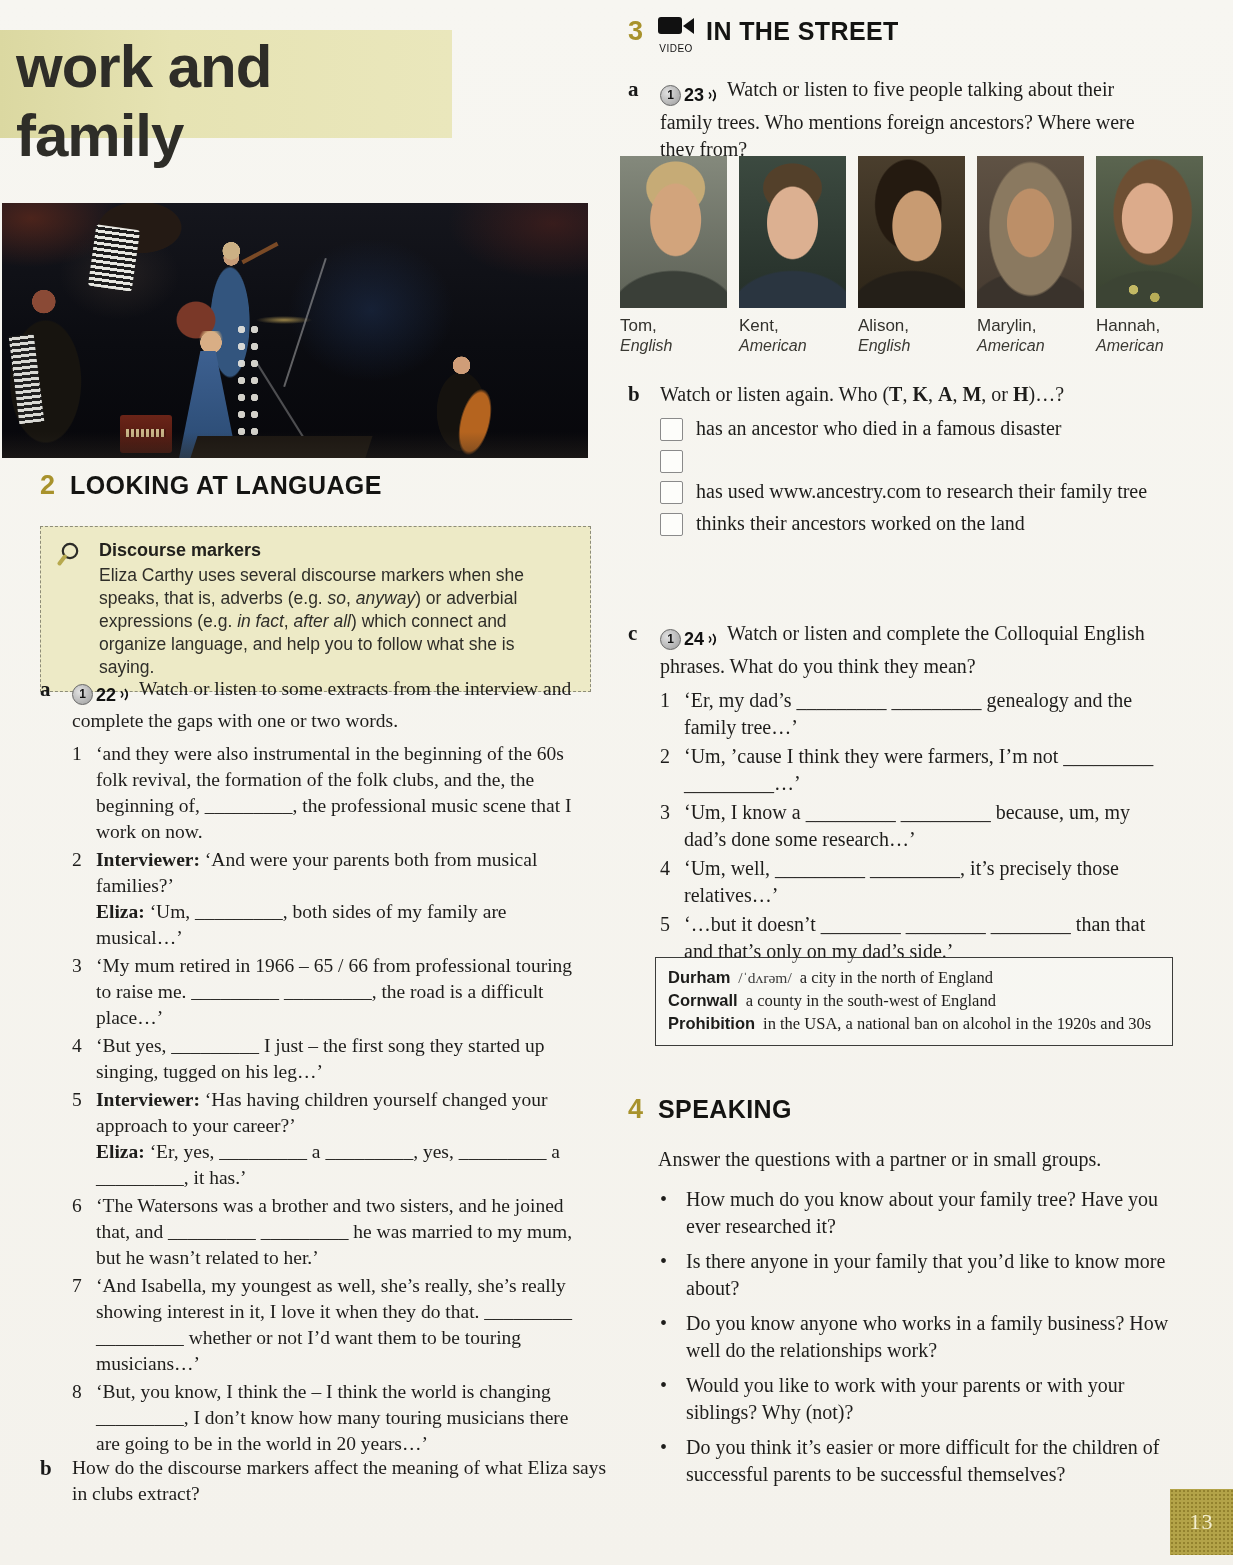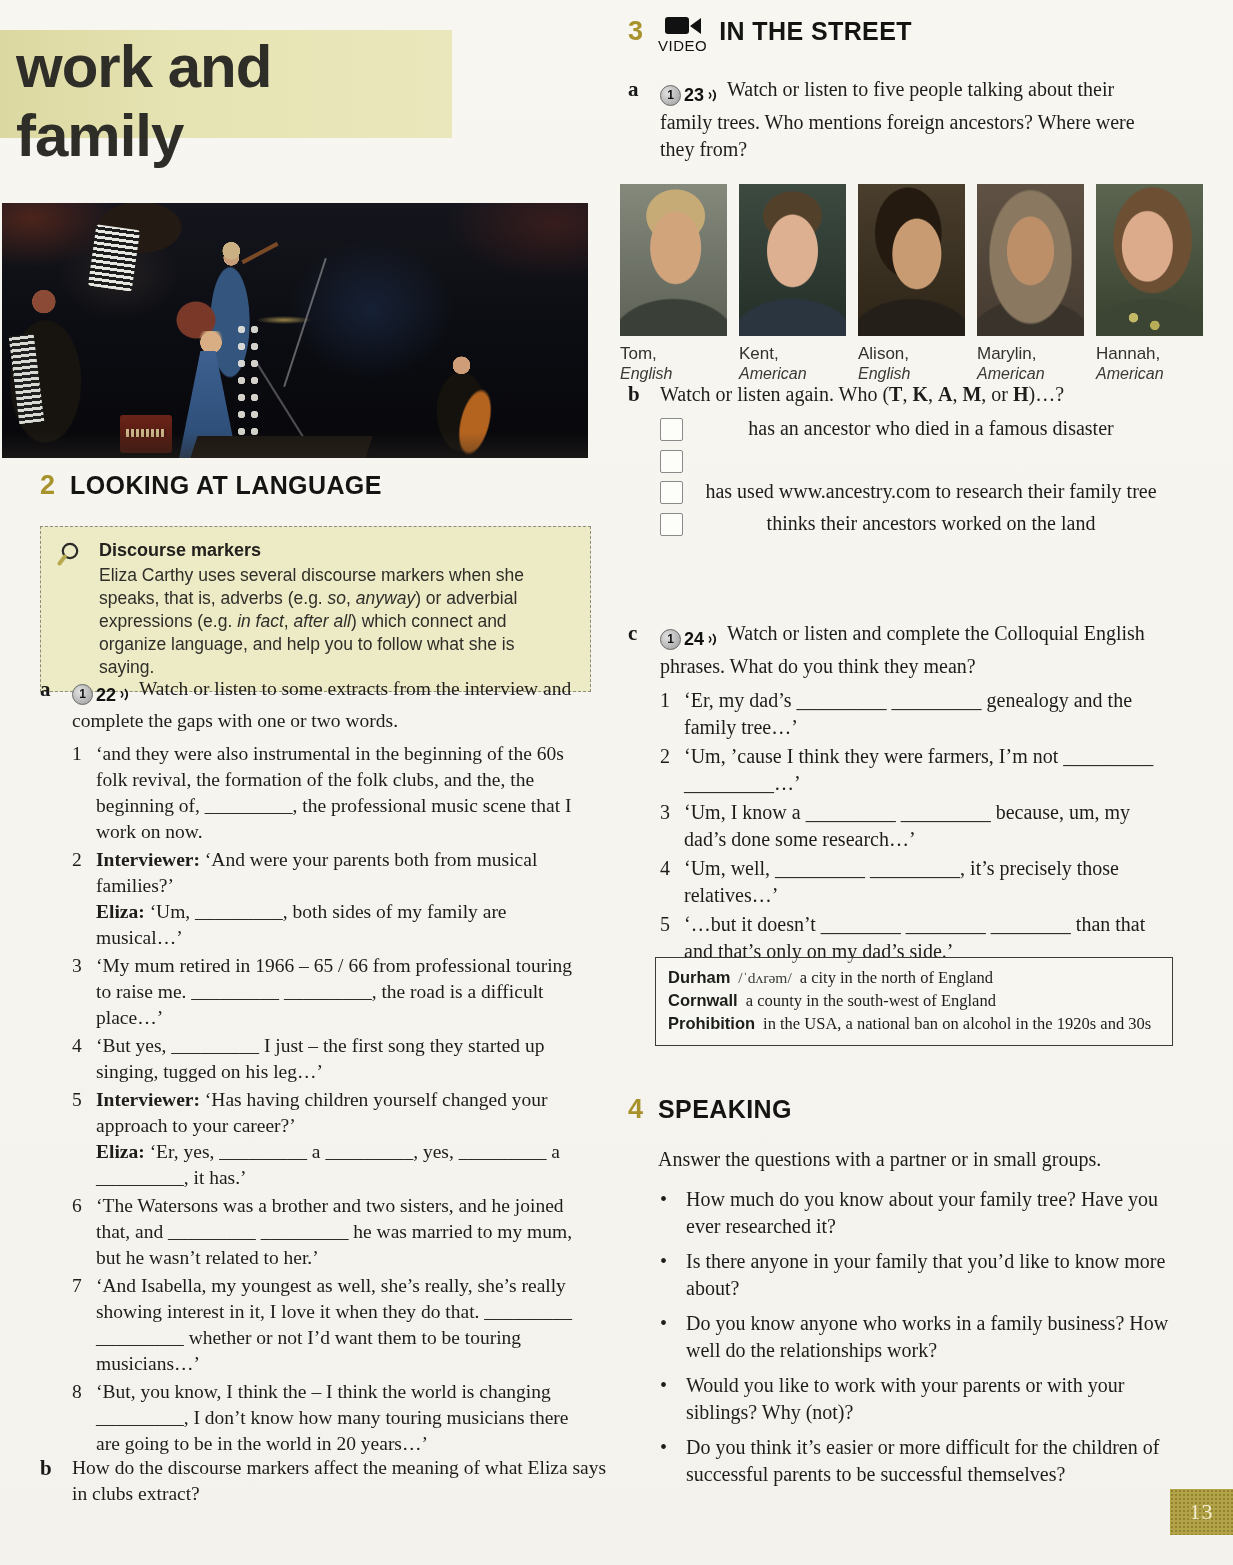--- a/index.html
+++ b/index.html
@@ -41,21 +41,21 @@
   .sec-head{position:absolute;display:flex;align-items:flex-start;}
   .secnum{font-family:"Liberation Sans",sans-serif;font-weight:bold;font-size:27px;color:#a8922c;margin-right:15px;line-height:30px;}
   .sechead{font-family:"Liberation Sans",sans-serif;font-weight:bold;font-size:25px;letter-spacing:.4px;color:#141412;line-height:30px;}
   .sec2{left:40px;top:470px;}
   .sec3{left:628px;top:16px;}
   .sec4{left:628px;top:1094px;}
   .vid{display:inline-flex;flex-direction:column;align-items:center;margin-right:12px;margin-top:1px;}
   .cam{display:flex;align-items:center;}
   .cam-body{width:24px;height:17px;background:#111;border-radius:3px;}
   .cam-lens{width:0;height:0;border-top:8px solid transparent;border-bottom:8px solid transparent;border-right:11px solid #111;margin-left:1px;}
-  .vidlabel{font-family:"Liberation Sans",sans-serif;font-size:15px;color:#111;margin-top:3px;letter-spacing:.5px;}
+  .vidlabel{font-family:"Liberation Sans",sans-serif;font-size:10px;color:#111;margin-top:9px;letter-spacing:.5px;}
 
   
   .tipbox{position:absolute;left:40px;top:526px;width:551px;min-height:140px;box-sizing:border-box;background:#edeac6;border:1px dashed #8d8c78;padding:13px 16px 12px 58px;}
   .tip-mag{position:absolute;left:16px;top:14px;}
   .tiptitle{font-family:"Liberation Sans",sans-serif;font-weight:bold;font-size:18px;color:#22211d;margin-bottom:3px;}
   .tipbody{font-family:"Liberation Sans",sans-serif;font-size:17.5px;line-height:23px;color:#2f2e29;}
 
   
   .exercise{position:absolute;display:flex;}
   .exlabel{width:32px;flex:none;font-family:"Liberation Serif",serif;font-weight:bold;font-size:21px;color:#181818;line-height:26px;}
@@ -75,53 +75,53 @@
   .ex3c{left:628px;top:620px;width:527px;}
   .ex3c .excontent{width:495px;}
 
   .xitem{display:flex;margin-bottom:2px;}
   .xnum{width:24px;flex:none;font-size:19.5px;line-height:26px;}
   .xtext{width:488px;font-size:19.5px;line-height:26px;}
   .ex3c .xnum{font-size:20px;line-height:27px;}
   .ex3c .xtext{width:471px;font-size:20px;line-height:27px;}
 
   
-  .people{position:absolute;left:620px;top:184px;width:610px;display:flex;}
+  .people{position:absolute;left:620px;top:156px;width:610px;display:flex;}
   .person{width:107px;margin-right:12px;}
   .avatar{width:107px;height:152px;}
   .pname{font-family:"Liberation Sans",sans-serif;font-size:17px;color:#33322d;margin-top:7px;line-height:21px;}
   .pnat{font-family:"Liberation Sans",sans-serif;font-style:italic;font-size:16px;color:#3a3933;line-height:20px;}
   .p0{background:radial-gradient(ellipse 26px 37px at 52% 42%,#d2a47c 96%,transparent),radial-gradient(ellipse 30px 27px at 52% 21%,#c6ab76 96%,transparent),radial-gradient(ellipse 64px 44px at 50% 104%,#3a3f38 96%,transparent),linear-gradient(180deg,#84897c 0%,#5d6156 100%);}
   .p1{background:radial-gradient(ellipse 26px 37px at 50% 44%,#dcb091 96%,transparent),radial-gradient(ellipse 30px 25px at 50% 21%,#53402a 96%,transparent),radial-gradient(ellipse 64px 44px at 50% 104%,#2a3540 96%,transparent),linear-gradient(180deg,#3c4a40 0%,#242e28 100%);}
   .p2{background:radial-gradient(ellipse 25px 36px at 55% 46%,#c89b72 96%,transparent),radial-gradient(ellipse 34px 46px at 47% 32%,#241a10 96%,transparent),radial-gradient(ellipse 64px 44px at 50% 104%,#241f18 96%,transparent),linear-gradient(180deg,#4a3e2d 0%,#2c2417 100%);}
   .p3{background:radial-gradient(ellipse 24px 35px at 50% 44%,#bc8f68 96%,transparent),radial-gradient(ellipse 42px 68px at 50% 48%,#8a7960 96%,transparent),radial-gradient(ellipse 64px 44px at 50% 104%,#3a332c 96%,transparent),linear-gradient(180deg,#5f5244 0%,#453a30 100%);}
   .p4{background:radial-gradient(ellipse 26px 36px at 48% 41%,#dcab8b 96%,transparent),radial-gradient(ellipse 40px 54px at 53% 37%,#6d4f33 96%,transparent),radial-gradient(circle 5px at 35% 88%,#c3b964 90%,transparent),radial-gradient(circle 5px at 55% 93%,#b7ad57 90%,transparent),radial-gradient(ellipse 64px 44px at 50% 104%,#3c4434 96%,transparent),linear-gradient(180deg,#5b6550 0%,#37402e 100%);}
 
   
-  .citem{display:flex;margin-bottom:5px;text-align:center;}
+  .citem{display:flex;margin-bottom:5px;}
   .cb{width:23px;height:23px;flex:none;box-sizing:border-box;border:1.5px solid #8a8a8a;border-radius:2px;background:#fdfdfa;margin-right:13px;margin-top:3px;}
   .ctext{width:470px;font-size:20px;line-height:27px;}
 
   
   .glossary{position:absolute;left:655px;top:957px;width:518px;box-sizing:border-box;border:1.5px solid #3c3c3a;padding:8px 12px 10px 12px;background:rgba(255,255,255,.25);}
   .gtitle{font-family:"Liberation Sans",sans-serif;font-weight:bold;font-size:17px;color:#1c1c1a;line-height:23px;}
   .gentry{font-size:16.5px;line-height:23px;}
   .gterm{font-family:"Liberation Sans",sans-serif;font-weight:bold;font-size:16.5px;color:#1c1c1a;margin-right:8px;}
   .gphon{color:#3c3c3c;font-size:15.5px;}
   .gphon:not(:empty){margin-right:8px;}
 
   
   .sp-intro{position:absolute;left:658px;top:1146px;width:560px;font-size:20px;line-height:27px;}
   .bullets{position:absolute;left:660px;top:1186px;width:558px;}
   .bullet{display:flex;margin-bottom:8px;}
   .bdot{width:26px;flex:none;font-size:20px;line-height:27px;}
   .btext{width:485px;font-size:20px;line-height:27px;}
 
   
-  .pagetab{position:absolute;left:1170px;top:1489px;width:63px;height:46px;background-color:#b3a348;background-image:radial-gradient(circle,#93822e 26%,transparent 27%);background-size:4px 4px;display:flex;align-items:center;justify-content:center;}
+  .pagetab{position:absolute;left:1170px;top:1489px;width:63px;height:66px;background-color:#b3a348;background-image:radial-gradient(circle,#93822e 26%,transparent 27%);background-size:4px 4px;display:flex;align-items:center;justify-content:center;}
   .pagetab span{color:#f3eecf;font-family:"Liberation Serif",serif;font-size:22px;letter-spacing:1px;}
 </style>
 </head>
 <body>
 
 <div class="page">
 
   <div class="banner">
     <h1 class="page-title">work and family</h1>
   </div>

